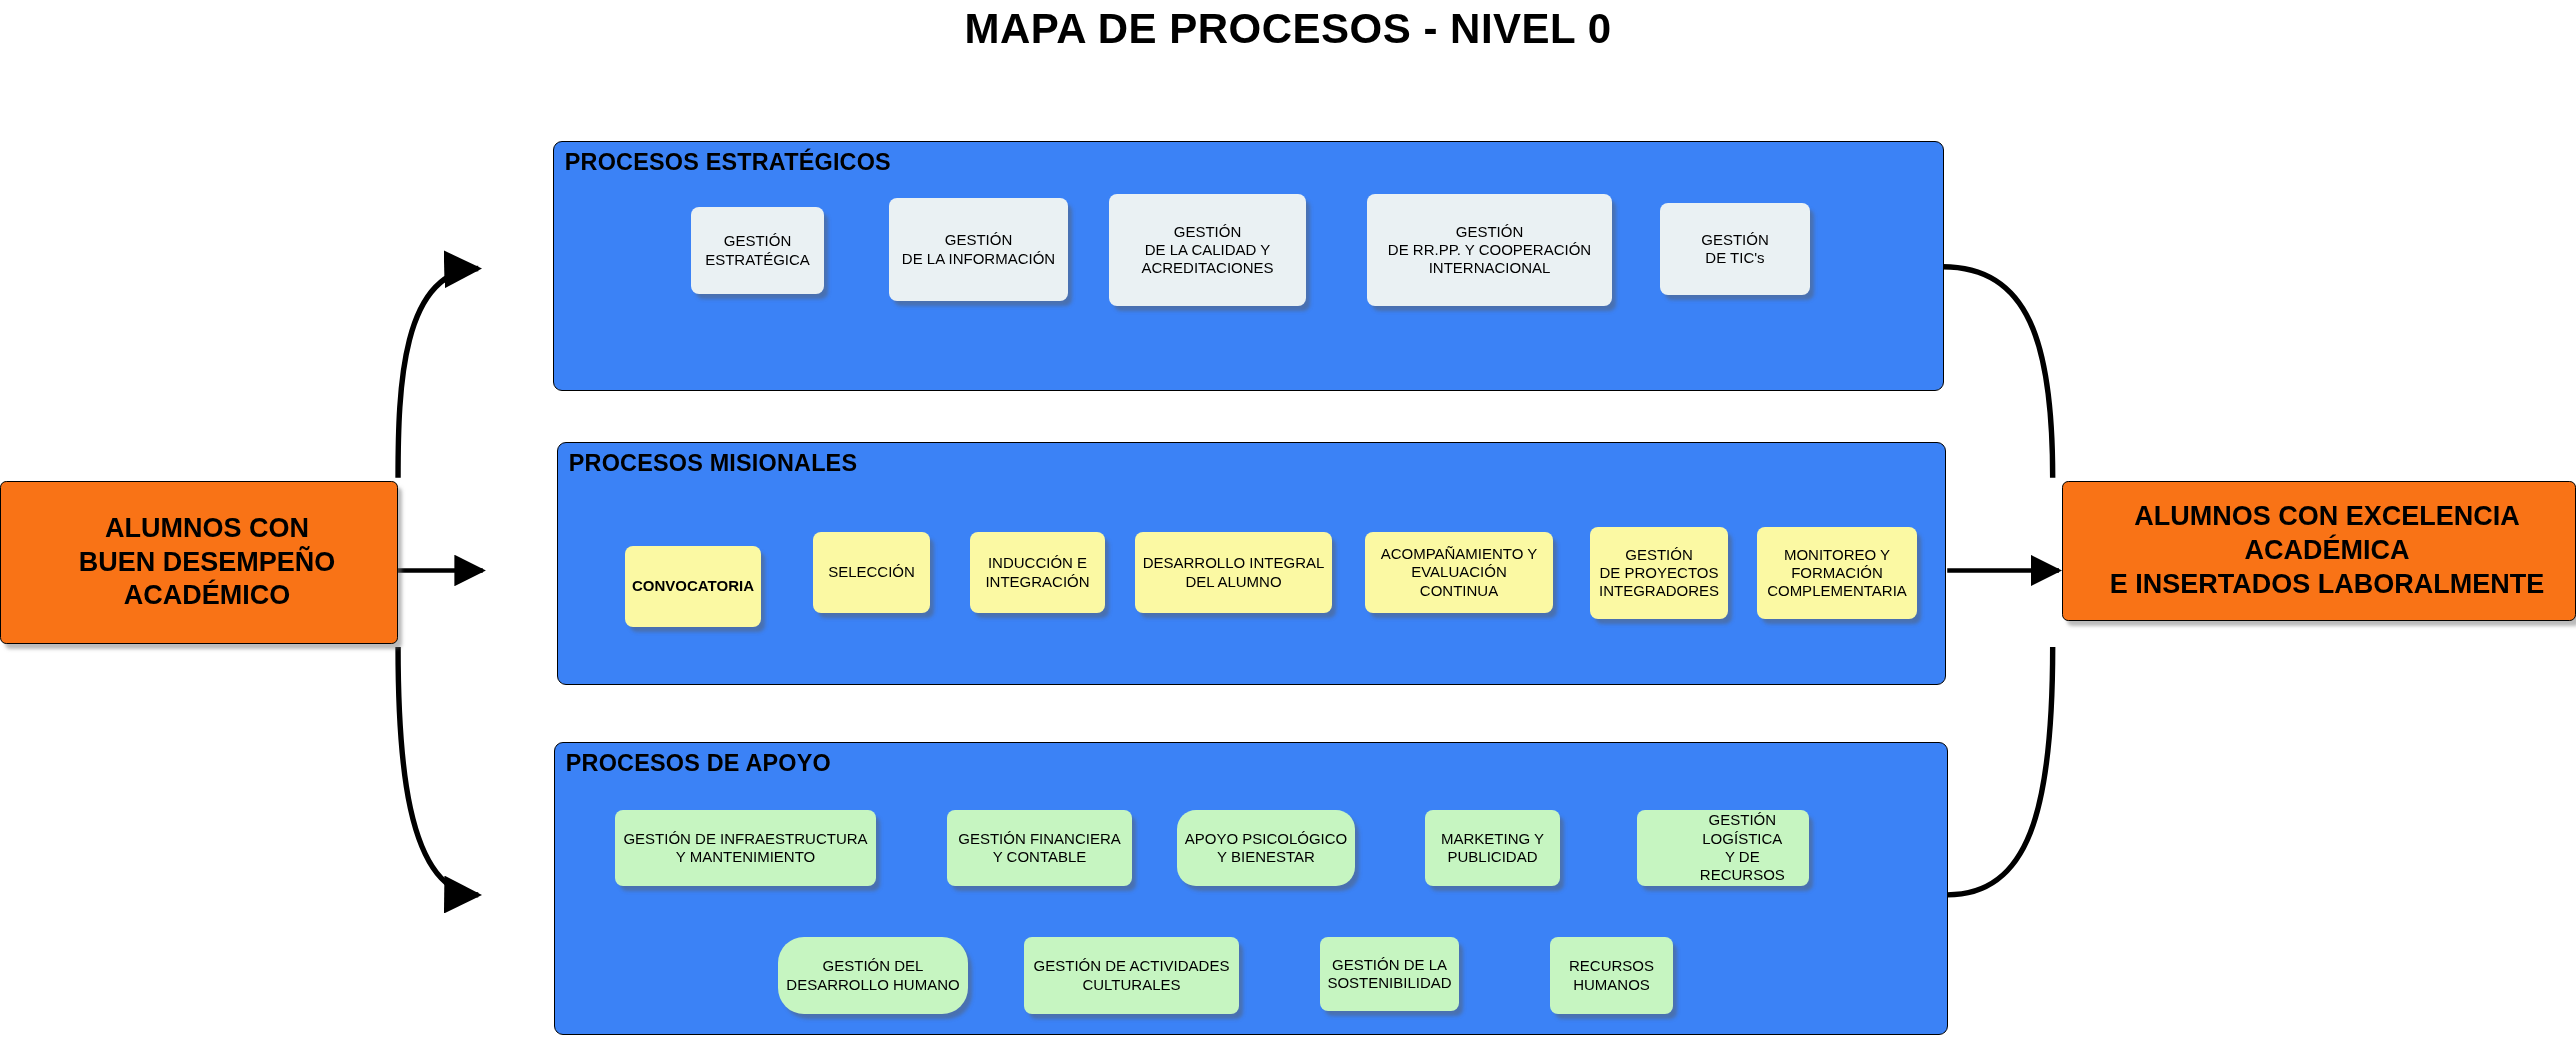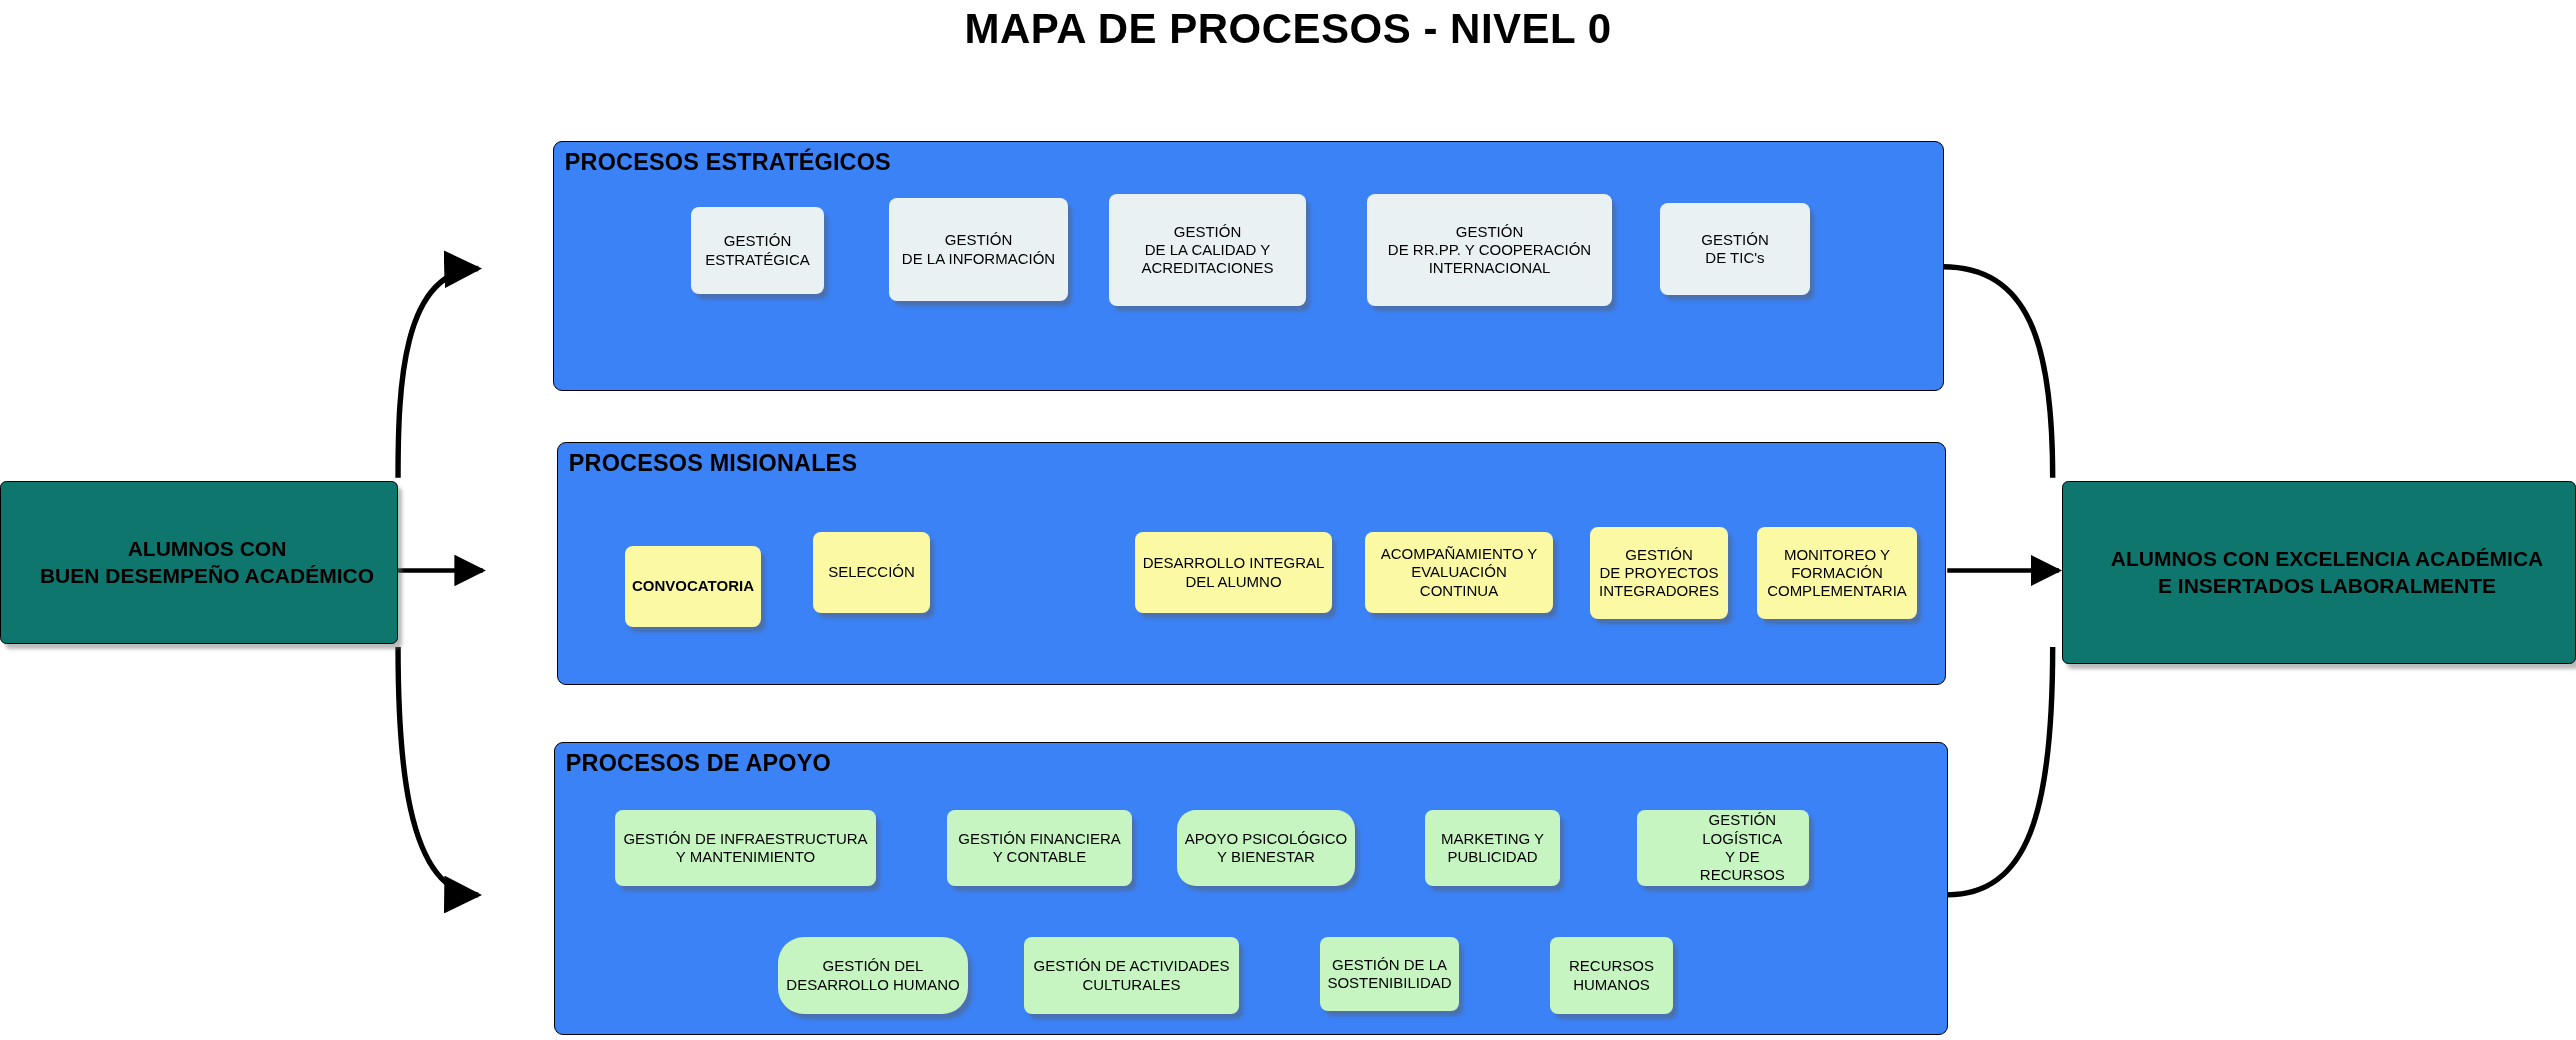--- a/index.html
+++ b/index.html
@@ -80,28 +80,28 @@
     white-space: pre-line;
   }
   .pbox.strategic { background: #eaf1f3; }
   .pbox.mission   { background: #fbf9a3; }
   .pbox.support   { background: #c6f5c1; }
 
   
   .iobox {
     position: absolute;
     box-sizing: border-box;
-    background: #0f766e;
+    background: #f97316;
     border: 1.8px solid #000000;
     border-radius: 6.3px;
     display: flex;
     align-items: center;
     justify-content: center;
     text-align: center;
-    font-size: 21px;
+    font-size: 27px;
     font-weight: bold;
     color: #000000;
     line-height: 1.25;
     white-space: pre-line;
     box-shadow: 4.5px 5.4px 3.6px -0.9px rgba(120, 120, 120, 0.5);
     padding-left: 16px;
   }
 </style>
 </head>
 <body>
@@ -151,20 +151,22 @@
 INTERNACIONAL</div>
     <div class="pbox strategic" style="left:1106px; top:61px; width:150px; height:92px;">GESTIÓN
 DE TIC's</div>
   </div>
 
   <div class="section" style="left:557px; top:442px; width:1389px; height:243px;">
     <div class="section-title">PROCESOS MISIONALES</div>
 
     <div class="pbox mission" style="left:67px; top:103px; width:136px; height:81px;font-weight:bold;">CONVOCATORIA</div>
     <div class="pbox mission" style="left:255px; top:89px; width:117px; height:81px;">SELECCIÓN</div>
+    <div class="pbox mission" style="left:412px; top:89px; width:135px; height:81px;">INDUCCIÓN E
+INTEGRACIÓN</div>
     <div class="pbox mission" style="left:577px; top:89px; width:197px; height:81px;">DESARROLLO INTEGRAL
 DEL ALUMNO</div>
     <div class="pbox mission" style="left:807px; top:89px; width:188px; height:81px;">ACOMPAÑAMIENTO Y
 EVALUACIÓN CONTINUA</div>
     <div class="pbox mission" style="left:1032px; top:84px; width:138px; height:92px;">GESTIÓN
 DE PROYECTOS
 INTEGRADORES</div>
     <div class="pbox mission" style="left:1199px; top:84px; width:160px; height:92px;">MONITOREO Y
 FORMACIÓN
 COMPLEMENTARIA</div>
@@ -190,17 +192,17 @@
 CULTURALES</div>
     <div class="pbox support" style="left:765px; top:194px; width:139px; height:74px;">GESTIÓN DE LA
 SOSTENIBILIDAD</div>
     <div class="pbox support" style="left:995px; top:194px; width:123px; height:77px;">RECURSOS
 HUMANOS</div>
   </div>
 
   <div class="iobox" style="left:0px; top:481px; width:398px; height:163px;">ALUMNOS CON
 BUEN DESEMPEÑO ACADÉMICO</div>
 
-  <div class="iobox" style="left:2062px; top:481px; width:514px; height:183px;">ALUMNOS CON EXCELENCIA ACADÉMICA
+  <div class="iobox" style="left:2062px; top:481px; width:514px; height:140px;">ALUMNOS CON EXCELENCIA ACADÉMICA
 E INSERTADOS LABORALMENTE</div>
 
 </div>
 
 
 </body></html>

